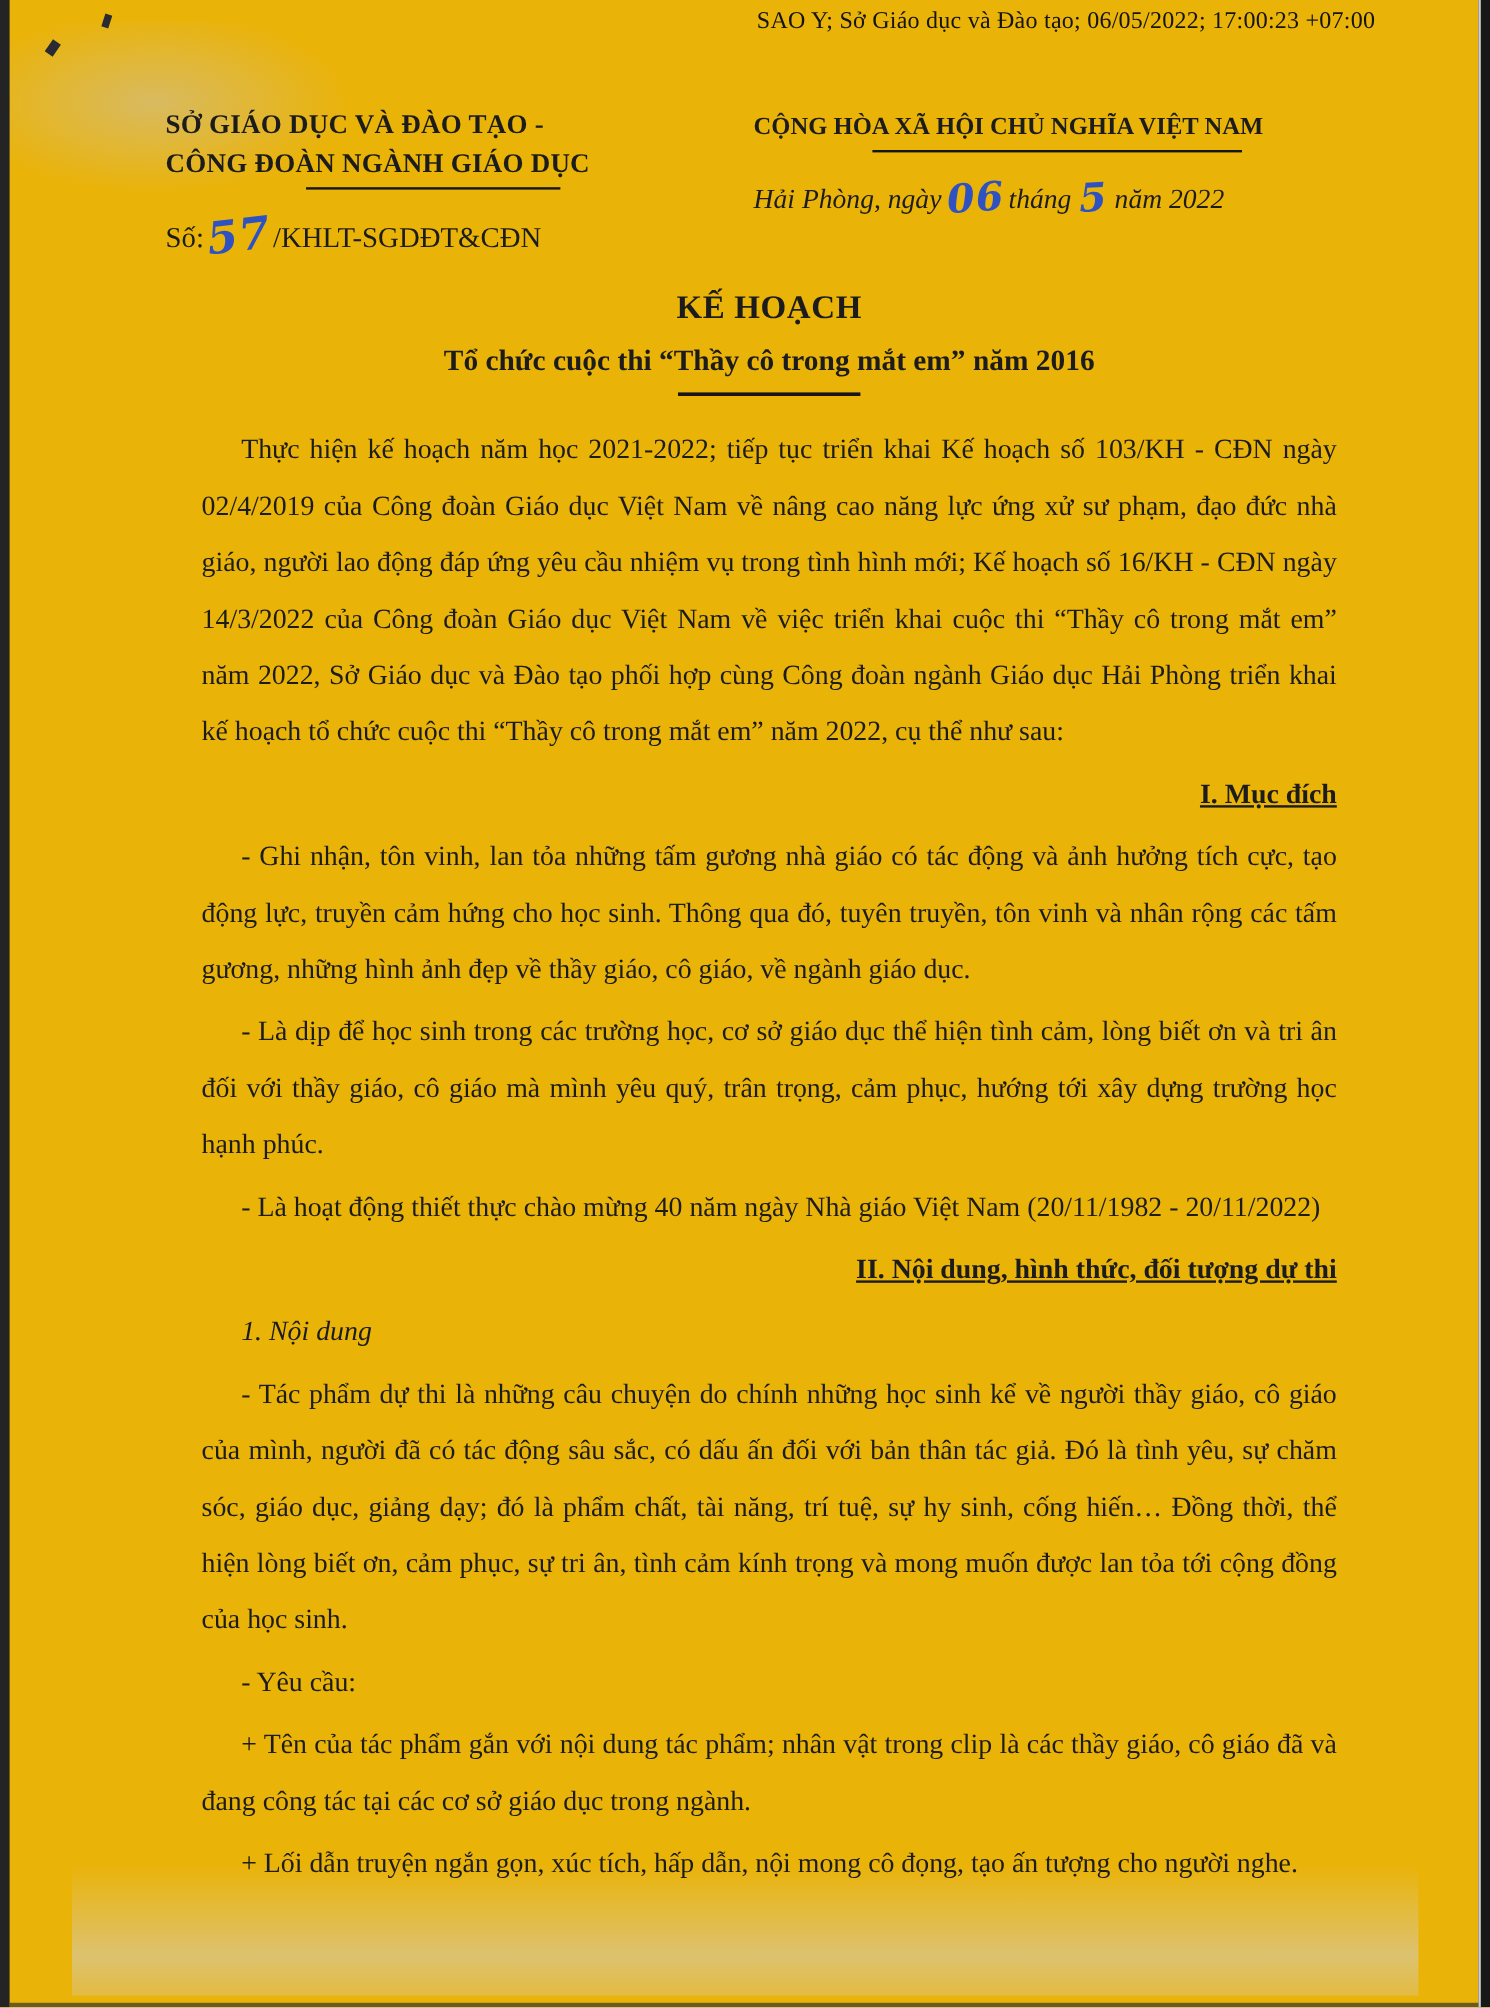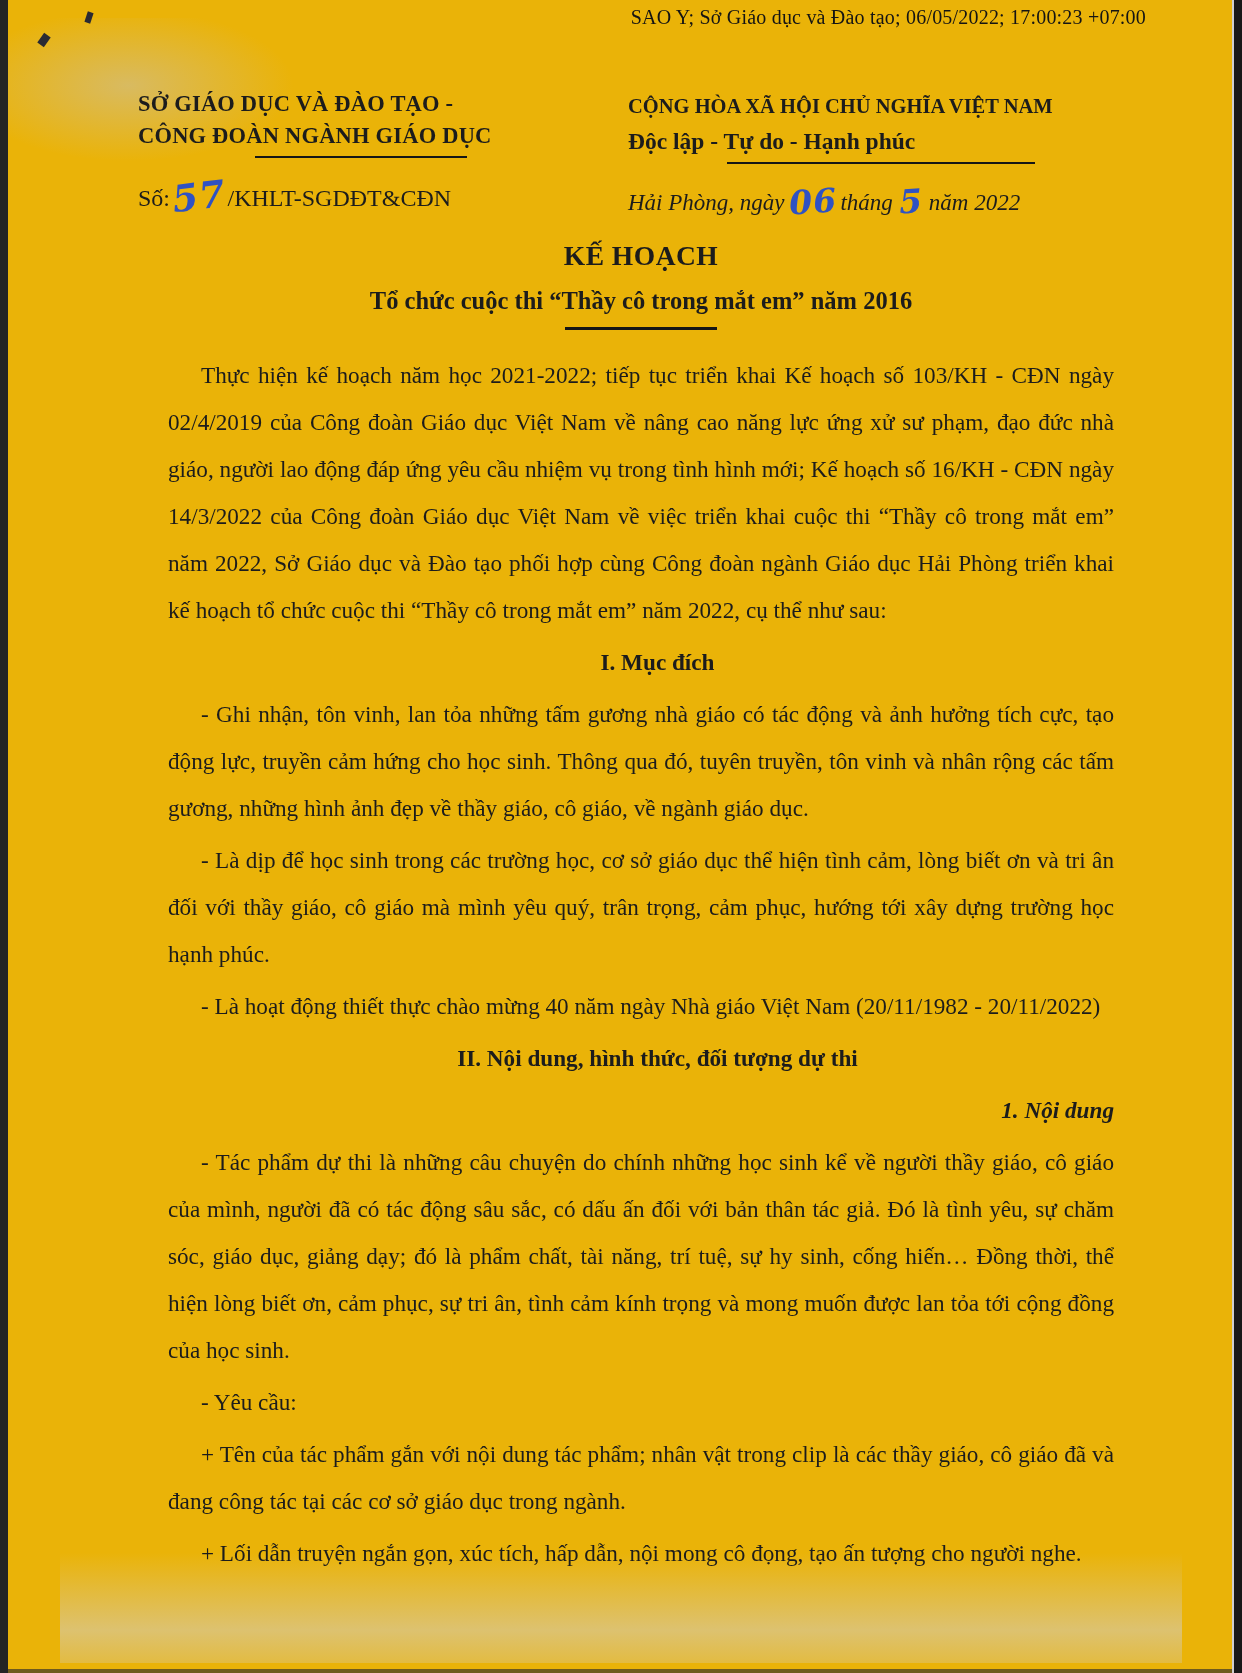--- a/index.html
+++ b/index.html
@@ -56,22 +56,22 @@
   .title-block { position:absolute; left:168px; top:240px; width:946px; text-align:center; }
   .title-main { font-weight:bold; font-size:27.5px; letter-spacing:.5px; }
   .title-sub  { font-weight:bold; font-size:24.5px; margin-top:15px; }
   .rule.title-rule { width:152px; border-top-width:3px; margin-top:12px; }
 
   .doc-body {
     position:absolute; left:168px; top:352px; width:946px;
     font-size:23.2px; line-height:47px; text-align:justify;
   }
   .doc-body p { text-indent:33px; margin-bottom:5px; }
-  .doc-body p.heading { font-weight:bold; text-align:center; }
-  .doc-body p.heading-italic { font-weight:bold; font-style:italic; text-align:right; }
+  .doc-body p.heading { font-weight:bold; text-align:right;text-decoration:underline; }
+  .doc-body p.heading-italic { font-weight:normal; font-style:italic; text-align:left; }
 </style>
 </head>
 <body>
 
 <div class="page">
 
   <div class="smudge-top"></div>
   <div class="smudge-bottom"></div>
   <div class="staple s1"></div>
   <div class="staple s2"></div>
@@ -82,21 +82,20 @@
     <div class="l1">SỞ GIÁO DỤC VÀ ĐÀO TẠO -</div>
     <div class="l2">CÔNG ĐOÀN NGÀNH GIÁO DỤC</div>
     <hr class="rule left-rule">
     <div class="doc-number">
       <span>Số:</span><span class="handwriting hw-no">57</span><span>/KHLT-SGDĐT&amp;CĐN</span>
     </div>
   </div>
 
   <div class="hdr-right">
     <div class="l1">CỘNG HÒA XÃ HỘI CHỦ NGHĨA VIỆT NAM</div>
-    <div class="l2">Độc lập - Tự do - Hạnh phúc</div>
     <hr class="rule right-rule">
     <div class="date-line">
       <span>Hải Phòng, ngày</span><span class="handwriting hw-day">06</span><span>tháng</span><span class="handwriting hw-month">5</span><span>năm 2022</span>
     </div>
   </div>
 
   <div class="title-block">
     <div class="title-main">KẾ HOẠCH</div>
     <div class="title-sub">Tổ chức cuộc thi “Thầy cô trong mắt em” năm 2016</div>
     <hr class="rule title-rule">

